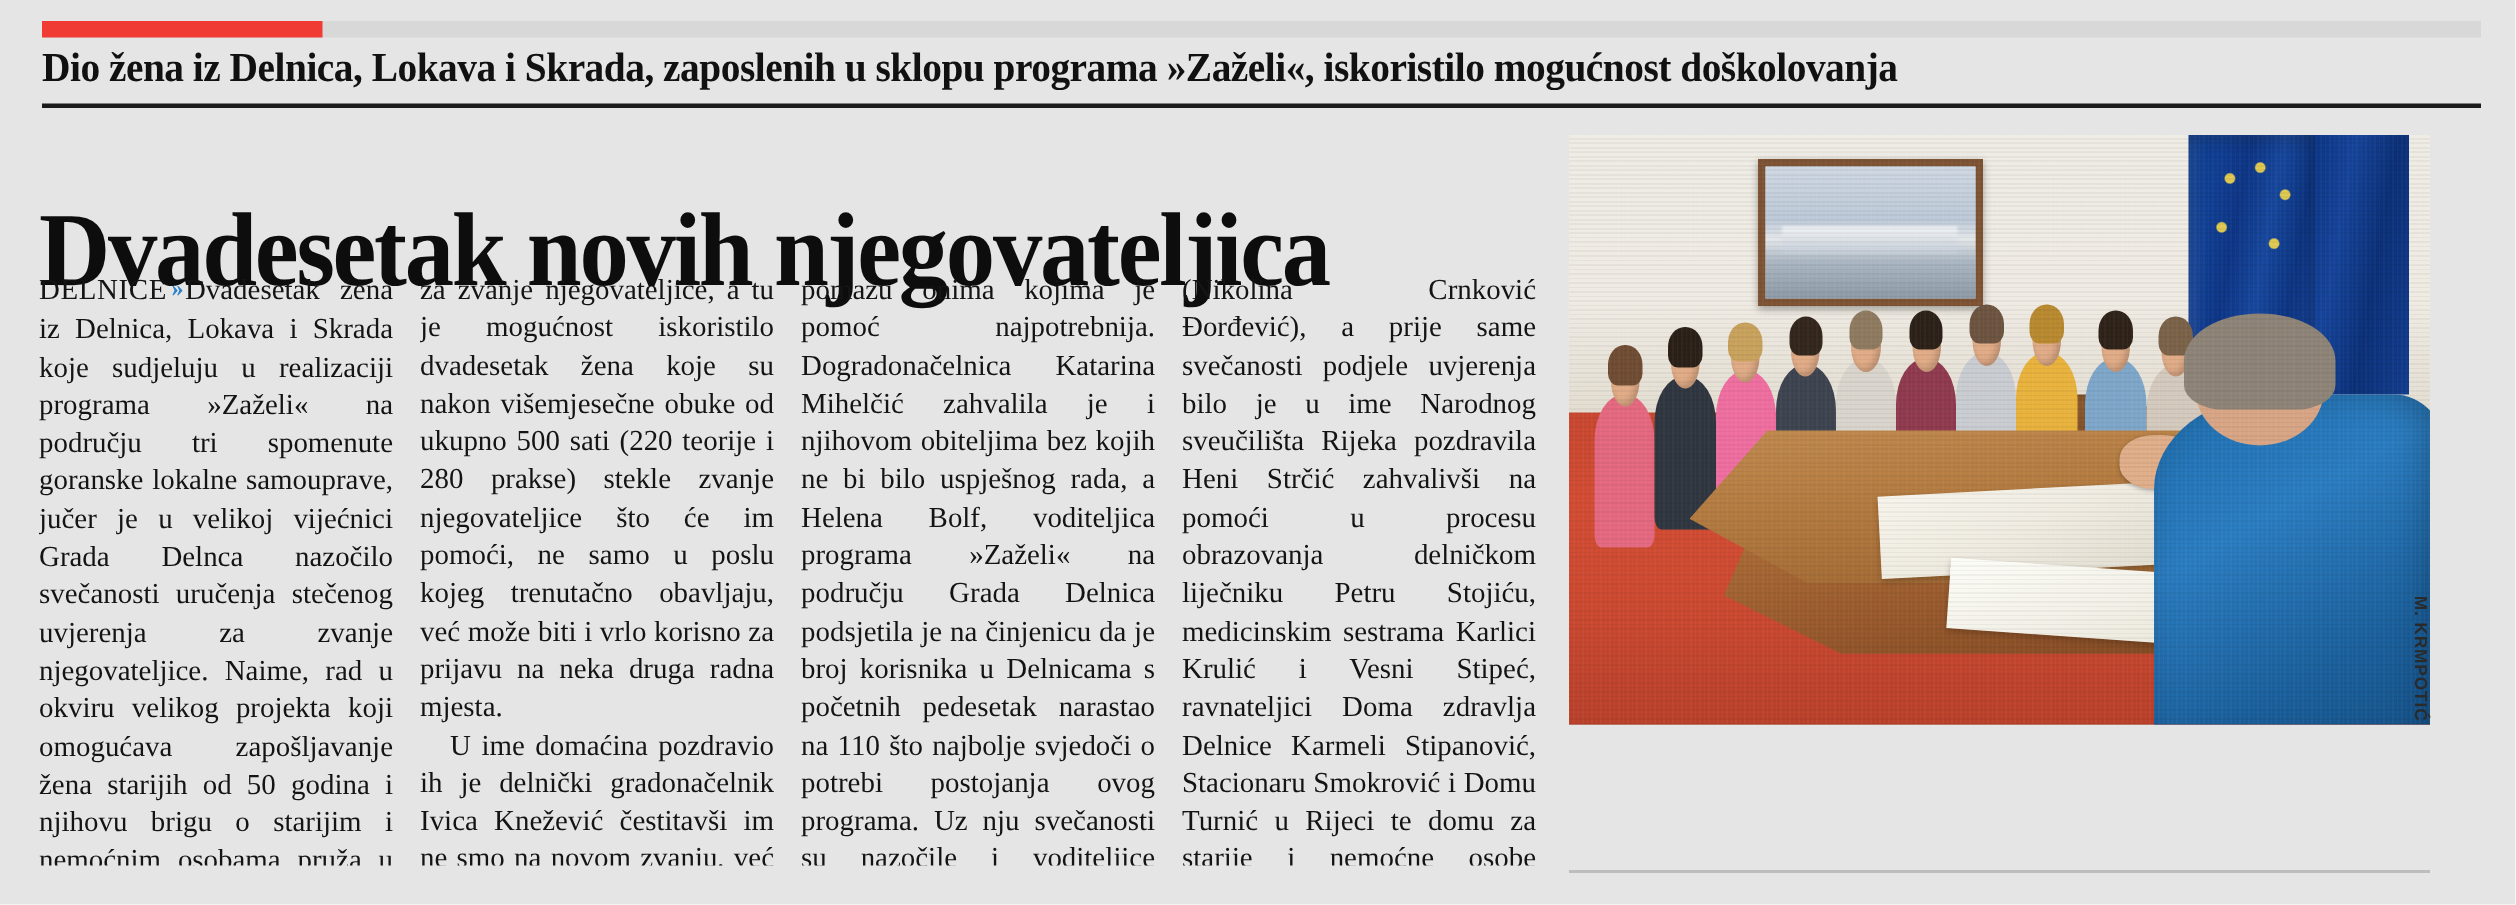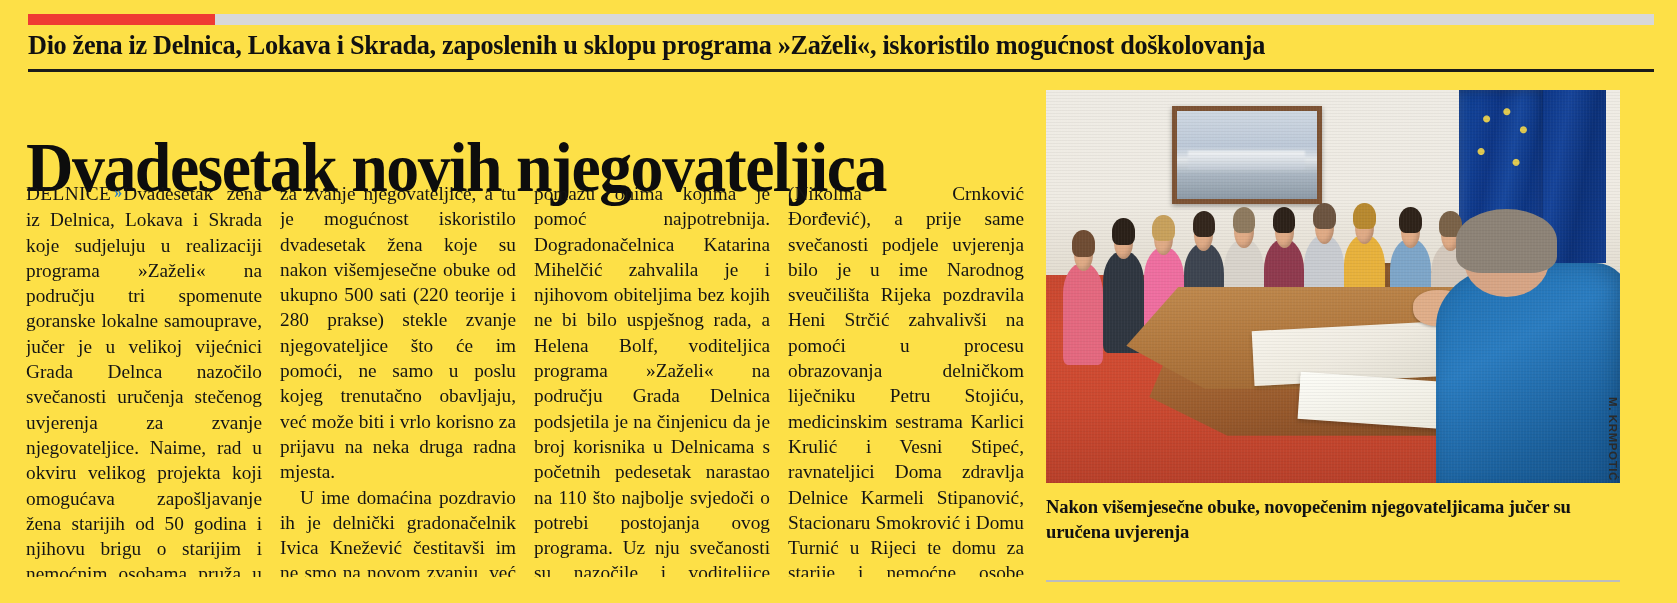--- a/index.html
+++ b/index.html
@@ -11,21 +11,21 @@
   body {
     font-family: "Liberation Serif", "DejaVu Serif", serif;
     color: #111111;
     -webkit-font-smoothing: antialiased;
   }
 
   .page {
     position: relative;
     width: 1677px;
     height: 603px;
-    background: #fde047;
+    background: #e5e5e5;
     overflow: hidden;
     box-sizing: border-box;
   }
 
   
   .toprule {
     position: absolute;
     left: 28px;
     top: 14px;
     width: 1626px;
@@ -479,19 +479,18 @@
       <div class="ph-papers"></div>
       <div class="ph-papers2"></div>
       <div class="ph-hand"></div>
       <div class="ph-foreground"></div>
 
       <div class="ph-grain"></div>
     </div>
 
     <div class="photo-credit">M. KRMPOTIĆ</div>
 
-    <div class="caption">Nakon višemjesečne obuke, novopečenim njegovateljicama jučer su uručena uvjerenja</div>
 
   </div>
 
   <div class="bottom-rule"></div>
 
 </div>
 
 </body></html>

